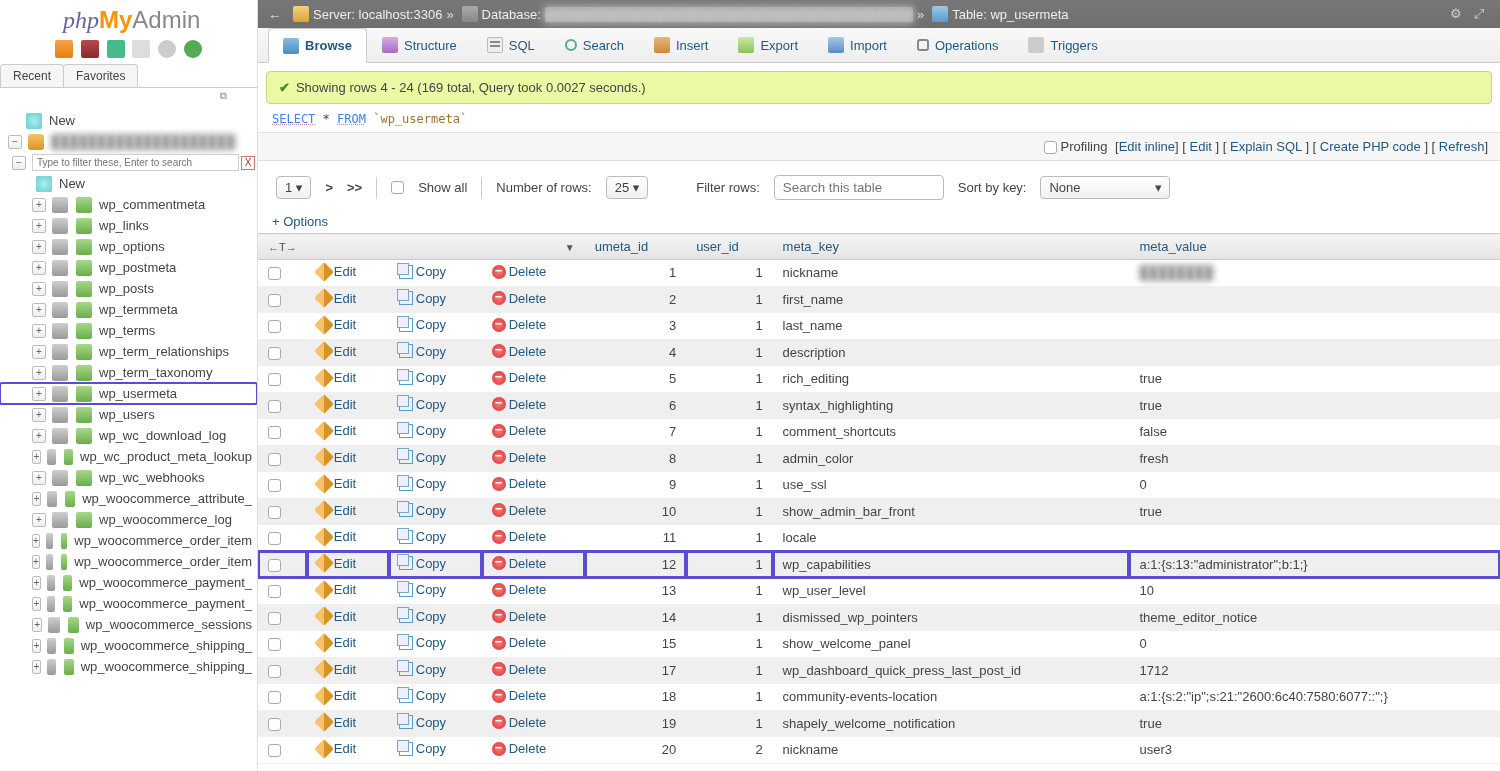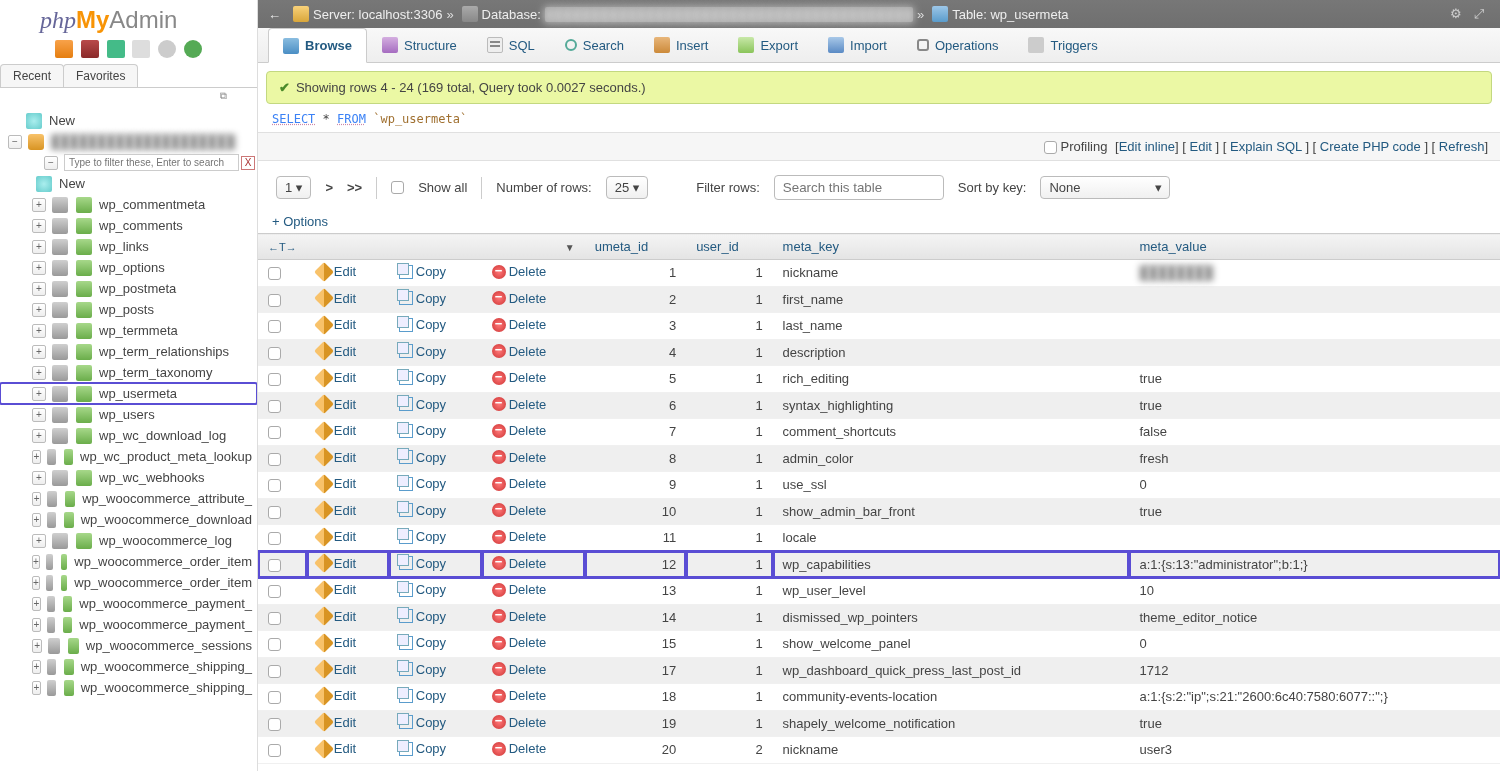--- a/index.html
+++ b/index.html
@@ -1,36 +1,36 @@
 <!DOCTYPE html>
 <html><head>
 <meta charset="utf-8">
 <style>
 * { box-sizing: border-box; margin: 0; padding: 0; }
 body { font-family: -apple-system, Helvetica, Arial, sans-serif; font-size: 13px; color: #444; background: #fff; }
 .app { display: flex; height: 771px; width: 1500px; overflow: hidden; }
 .sidebar { width: 258px; background: #fff; border-right: 1px solid #ddd; overflow: hidden; display: flex; flex-direction: column; }
-.logo { padding: 6px 0 4px 40px; }
+.logo { padding: 6px 0 4px 40px; margin-left: 23px; }
 .logo .php { color: #666699; font-family: Georgia, serif; font-size: 24px; font-style: italic; }
 .logo .my { color: #f89406; font-family: Arial; font-weight: bold; font-size: 24px; }
 .logo .admin { color: #888; font-family: Arial; font-size: 24px; }
 .quick-icons { text-align: center; padding: 2px 0 6px; }
 .quick-icons span { display: inline-block; width: 18px; height: 18px; margin: 0 2px; vertical-align: middle; }
 .qi-home { background: linear-gradient(#f8a24a,#e57e10); border-radius: 2px; }
 .qi-exit { background: linear-gradient(#b94a4a,#8a2a2a); border-radius: 2px; }
 .qi-sql { background: #4b8; border-radius: 2px; }
 .qi-docs { background: #ddd; border-radius: 2px; }
 .qi-gear { background: #ccc; border-radius: 50%; }
 .qi-reload { background: #5a5; border-radius: 50%; }
 .nav-tabs { display: flex; border-bottom: 1px solid #ccc; }
 .nav-tab { padding: 4px 12px; border: 1px solid #ccc; border-bottom: none; background: #f6f6f6; border-radius: 4px 4px 0 0; margin-right: -1px; font-size: 12px; cursor: pointer; }
 .nav-link-icon { text-align: right; padding: 2px 30px 4px; font-size: 10px; color: #888; }
 .tree { flex: 1; overflow-y: auto; padding: 4px 0; font-size: 13px; }
 .tree-row { display: flex; align-items: center; padding: 2px 2px 2px 8px; white-space: nowrap; }
-.tree-row.level2 { padding-left: 12px; margin-left: 32px; }
+.tree-row.level2 { padding-left: 12px; }
 .tree-row.level3 { padding-left: 32px; }
 .tree-expand { width: 14px; height: 14px; border: 1px solid #bbb; border-radius: 2px; display: inline-flex; align-items: center; justify-content: center; font-size: 10px; color: #666; margin-right: 2px; background: linear-gradient(#fff,#eee); cursor: pointer; }
 .tree-expand.minus::after { content: "−"; }
 .tree-expand.plus::after { content: "+"; }
 .tree-icon { width: 16px; height: 16px; display: inline-block; margin: 0 4px; }
 .ti-new { background: radial-gradient(#aee,#6cc); border-radius: 2px; }
 .ti-db { background: linear-gradient(#f8c26a,#d89423); border-radius: 3px; }
 .ti-table { background: linear-gradient(#a7d88a,#6aad4a); border-radius: 2px; }
 .ti-table2 { background: linear-gradient(#cfcfcf,#999); border-radius: 2px; }
 .tree-label { padding: 1px 3px; }
@@ -146,26 +146,20 @@
           <div class="tree-row level3">
             <span class="tree-expand plus"></span>
             <span class="tree-icon ti-table2"></span>
             <span class="tree-icon ti-table"></span>
             <span class="tree-label">wp_commentmeta</span>
           </div>
           <div class="tree-row level3">
             <span class="tree-expand plus"></span>
             <span class="tree-icon ti-table2"></span>
             <span class="tree-icon ti-table"></span>
-            <span class="tree-label">wp_comments</span>
-          </div>
-          <div class="tree-row level3">
-            <span class="tree-expand plus"></span>
-            <span class="tree-icon ti-table2"></span>
-            <span class="tree-icon ti-table"></span>
             <span class="tree-label">wp_links</span>
           </div>
           <div class="tree-row level3">
             <span class="tree-expand plus"></span>
             <span class="tree-icon ti-table2"></span>
             <span class="tree-icon ti-table"></span>
             <span class="tree-label">wp_options</span>
           </div>
           <div class="tree-row level3">
             <span class="tree-expand plus"></span>
@@ -182,20 +176,26 @@
           <div class="tree-row level3">
             <span class="tree-expand plus"></span>
             <span class="tree-icon ti-table2"></span>
             <span class="tree-icon ti-table"></span>
             <span class="tree-label">wp_termmeta</span>
           </div>
           <div class="tree-row level3">
             <span class="tree-expand plus"></span>
             <span class="tree-icon ti-table2"></span>
             <span class="tree-icon ti-table"></span>
+            <span class="tree-label">wp_terms</span>
+          </div>
+          <div class="tree-row level3">
+            <span class="tree-expand plus"></span>
+            <span class="tree-icon ti-table2"></span>
+            <span class="tree-icon ti-table"></span>
             <span class="tree-label">wp_term_relationships</span>
           </div>
           <div class="tree-row level3">
             <span class="tree-expand plus"></span>
             <span class="tree-icon ti-table2"></span>
             <span class="tree-icon ti-table"></span>
             <span class="tree-label">wp_term_taxonomy</span>
           </div>
           <div class="tree-row level3 hl">
             <span class="tree-expand plus"></span>
@@ -225,26 +225,20 @@
             <span class="tree-expand plus"></span>
             <span class="tree-icon ti-table2"></span>
             <span class="tree-icon ti-table"></span>
             <span class="tree-label">wp_wc_webhooks</span>
           </div>
           <div class="tree-row level3">
             <span class="tree-expand plus"></span>
             <span class="tree-icon ti-table2"></span>
             <span class="tree-icon ti-table"></span>
             <span class="tree-label">wp_woocommerce_attribute_</span>
-          </div>
-          <div class="tree-row level3">
-            <span class="tree-expand plus"></span>
-            <span class="tree-icon ti-table2"></span>
-            <span class="tree-icon ti-table"></span>
-            <span class="tree-label">wp_woocommerce_download</span>
           </div>
           <div class="tree-row level3">
             <span class="tree-expand plus"></span>
             <span class="tree-icon ti-table2"></span>
             <span class="tree-icon ti-table"></span>
             <span class="tree-label">wp_woocommerce_log</span>
           </div>
           <div class="tree-row level3">
             <span class="tree-expand plus"></span>
             <span class="tree-icon ti-table2"></span>

